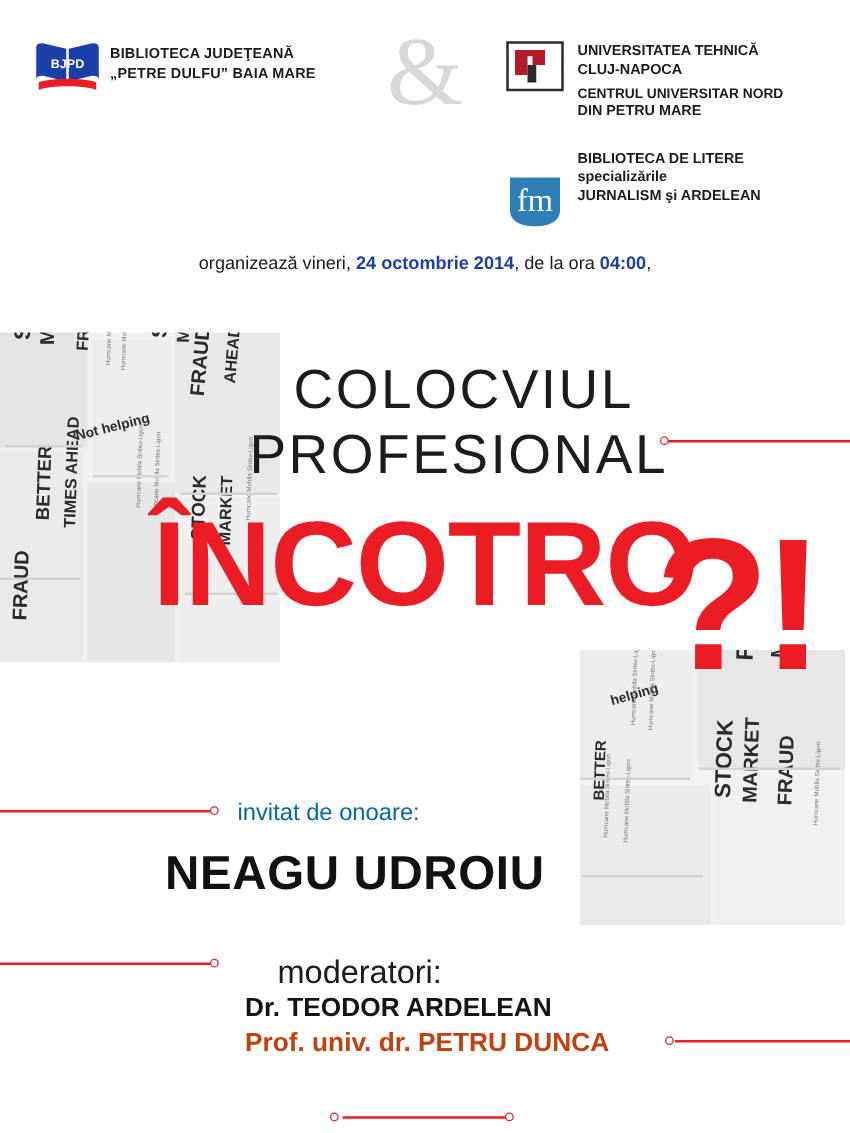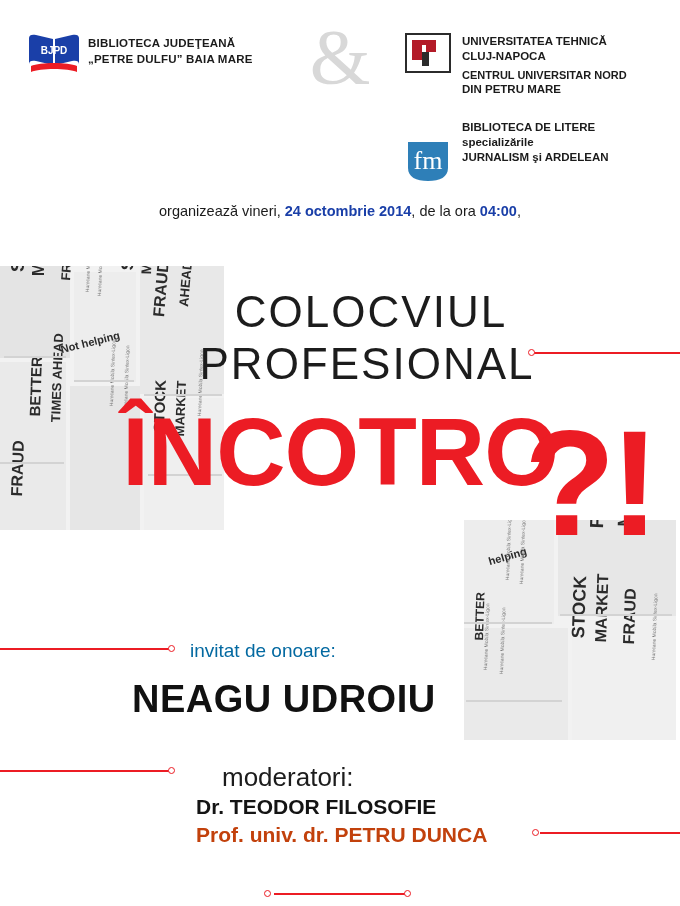--- a/index.html
+++ b/index.html
@@ -380,16 +380,16 @@
   <div class="dot" style="left:532px;top:829px;"></div>
 
   <div class="deco" style="left:274px;top:893px;width:132px;"></div>
   <div class="dot" style="left:264px;top:890px;"></div>
   <div class="dot" style="left:404px;top:890px;"></div>
 
   <div class="guest-label">invitat de onoare:</div>
   <div class="guest-name">NEAGU UDROIU</div>
 
   <div class="mod-label">moderatori:</div>
-  <div class="mod-1">Dr. TEODOR FILOSOFIE</div>
+  <div class="mod-1">Dr. TEODOR ARDELEAN</div>
   <div class="mod-2">Prof. univ. dr. PETRU DUNCA</div>
 
 </div>
 
 </body></html>

